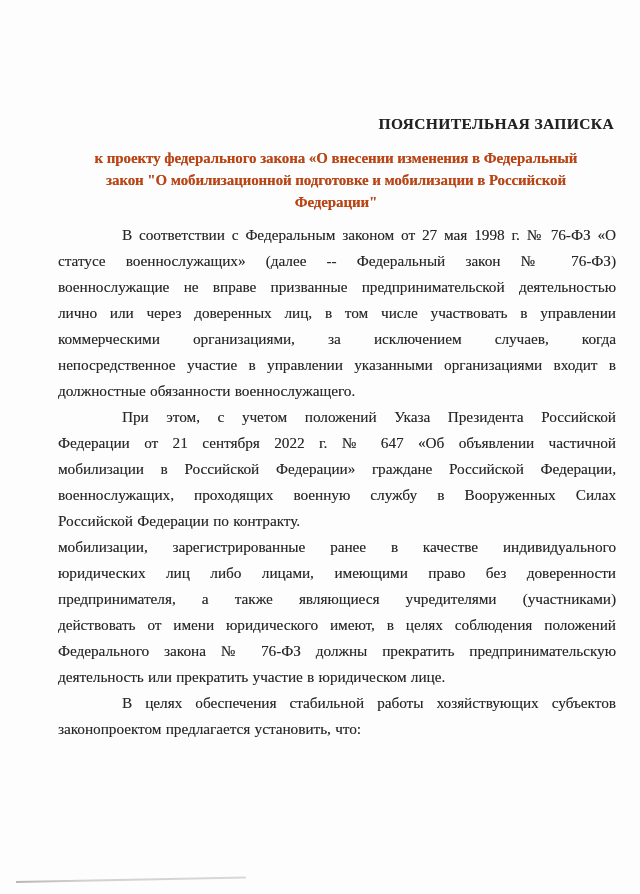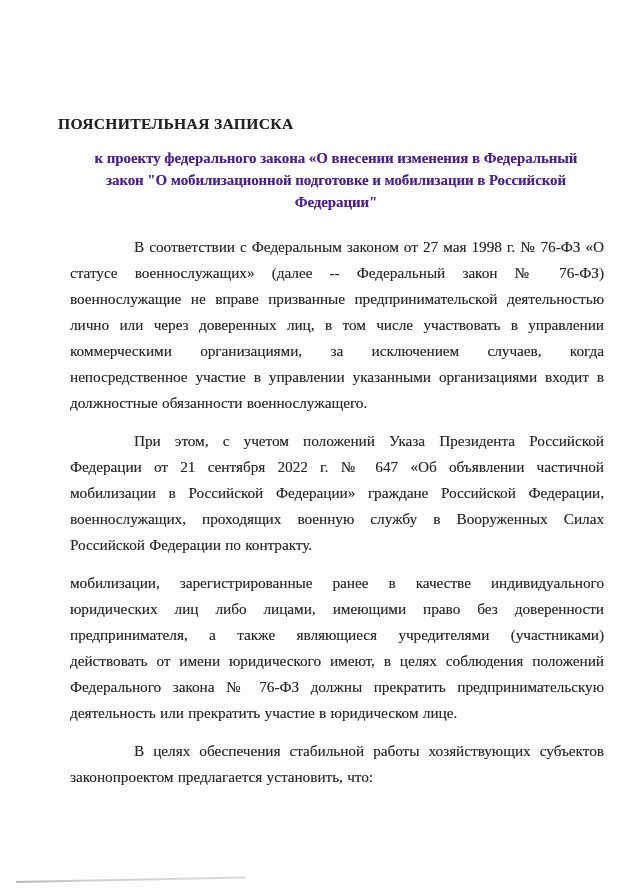--- a/index.html
+++ b/index.html
@@ -15,45 +15,45 @@
     overflow: hidden;
     font-family: "Liberation Serif", "DejaVu Serif", serif;
     color: #272727;
     text-shadow: 0.2px 0.2px 0.5px rgba(45,45,45,0.45);
   }
   .doc-title {
     position: absolute;
     top: 115px;
     left: 58px;
     width: 556px;
-    text-align: left;
+    text-align: right;
     font-weight: bold;
     font-size: 15.5px;
     letter-spacing: 0.4px;
     color: #222;
   }
   .doc-subtitle {
     position: absolute;
     top: 147px;
     left: 50px;
     width: 572px;
     text-align: center;
     font-weight: bold;
     font-size: 14.8px;
     line-height: 22px;
-    color: #4c1d95;
+    color: #c2410c;
   }
   .body-block {
     position: absolute;
     top: 222px;
     left: 58px;
     width: 558px;
   }
   .para {
-    margin: 12px;
+    margin: 0;
     padding: 0;
   }
   .line {
     height: 26px;
     line-height: 26px;
     font-size: 15.2px;
     text-align: justify;
     text-align-last: justify;
     overflow: hidden;
     word-spacing: 0.5px;

